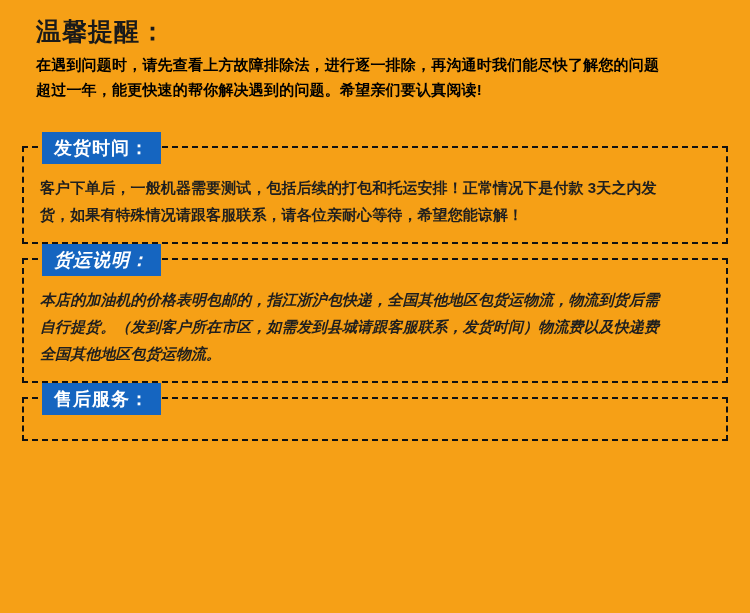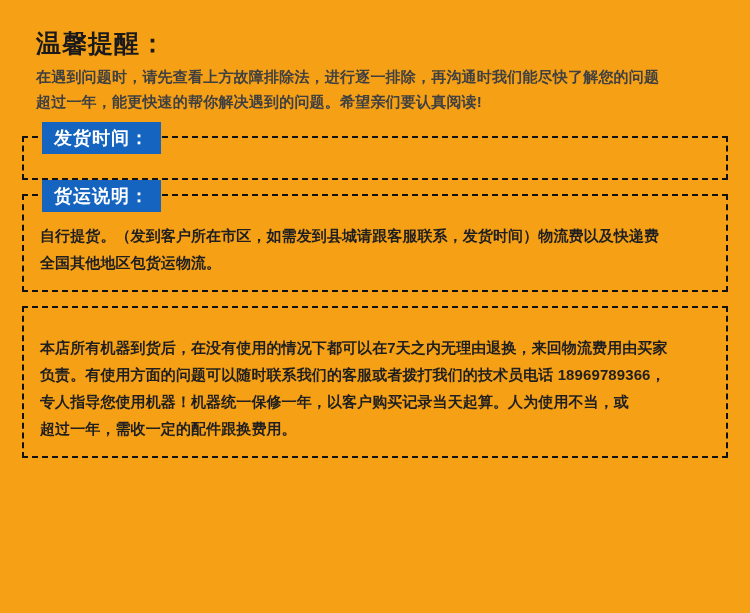--- a/index.html
+++ b/index.html
@@ -11,50 +11,50 @@
     height: 613px;
     background: #F6A016;
     font-family: "Liberation Sans", "DejaVu Sans", sans-serif;
     overflow: hidden;
   }
   .page {
     position: relative;
     width: 750px;
     height: 498px;
     box-sizing: border-box;
-    padding: 12px 22px;
+    padding: 0 22px;
   }
   
   .notice {
     padding-top: 14px;
   }
   .notice-title {
     font-size: 25px;
     font-weight: bold;
     color: #1A1A1A;
     letter-spacing: 1px;
     line-height: 34px;
     margin: 0 0 4px 14px;
   }
   .notice-body {
     font-size: 15px;
     font-weight: bold;
-    color: #404040;
+    color: #000000;
     line-height: 25px;
     margin: 0 0 0 14px;
     letter-spacing: 0.2px;
   }
   .notice-body p {
     margin: 0;
   }
   
   .sections {
     position: absolute;
     left: 22px;
-    top: 136px;
+    top: 146px;
     width: 706px;
   }
   .section {
     position: relative;
     border: 2px dashed #111111;
     background: #F6A016;
     box-sizing: border-box;
     margin-bottom: 14px;
     padding: 24px 16px 14px 16px;
   }
@@ -79,53 +79,53 @@
     font-size: 15px;
     font-weight: bold;
     color: #1F1F1F;
     line-height: 27px;
     letter-spacing: 0.1px;
   }
   .sec-text p {
     margin: 0;
   }
   .sec-shipping { padding-top: 26px; }
-  .sec-freight  { padding-top: 26px; }
+  .sec-freight  { padding-top: 26px; font-style: italic; }
   .sec-service  { padding-top: 26px; }
 </style>
 </head>
 <body>
 
 <div class="page">
 
   <div class="notice">
     <div class="notice-title">温馨提醒：</div>
     <div class="notice-body">
       <p>在遇到问题时，请先查看上方故障排除法，进行逐一排除，再沟通时我们能尽快了解您的问题</p>
       <p>超过一年，能更快速的帮你解决遇到的问题。希望亲们要认真阅读!</p>
     </div>
   </div>
 
   <div class="sections">
 
     <div class="section sec-shipping">
       <div class="sec-label">发货时间：</div>
+      <div class="sec-text">
+        <p>客户下单后，一般机器需要测试，包括后续的打包和托运安排！正常情况下是付款 3天之内发</p>
+        <p>货，如果有特殊情况请跟客服联系，请各位亲耐心等待，希望您能谅解！</p>
+      </div>
     </div>
 
     <div class="section sec-freight">
       <div class="sec-label">货运说明：</div>
       <div class="sec-text">
+        <p>本店的加油机的价格表明包邮的，指江浙沪包快递，全国其他地区包货运物流，物流到货后需</p>
         <p>自行提货。（发到客户所在市区，如需发到县城请跟客服联系，发货时间）物流费以及快递费</p>
         <p>全国其他地区包货运物流。</p>
       </div>
     </div>
 
     <div class="section sec-service">
-      <div class="sec-text">
-        <p>本店所有机器到货后，在没有使用的情况下都可以在7天之内无理由退换，来回物流费用由买家</p>
-        <p>负责。有使用方面的问题可以随时联系我们的客服或者拨打我们的技术员电话 18969789366，</p>
-        <p>专人指导您使用机器！机器统一保修一年，以客户购买记录当天起算。人为使用不当，或</p>
-        <p>超过一年，需收一定的配件跟换费用。</p>
-      </div>
+      <div class="sec-label">售后服务：</div>
     </div>
 
   </div>
 </div>
 
 </body></html>

